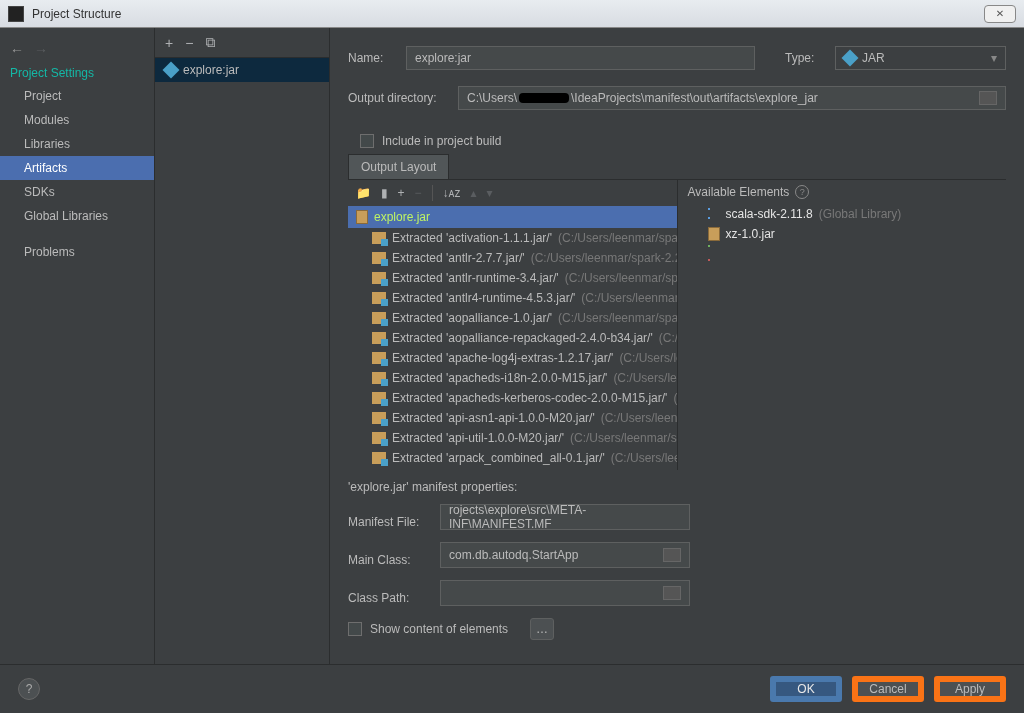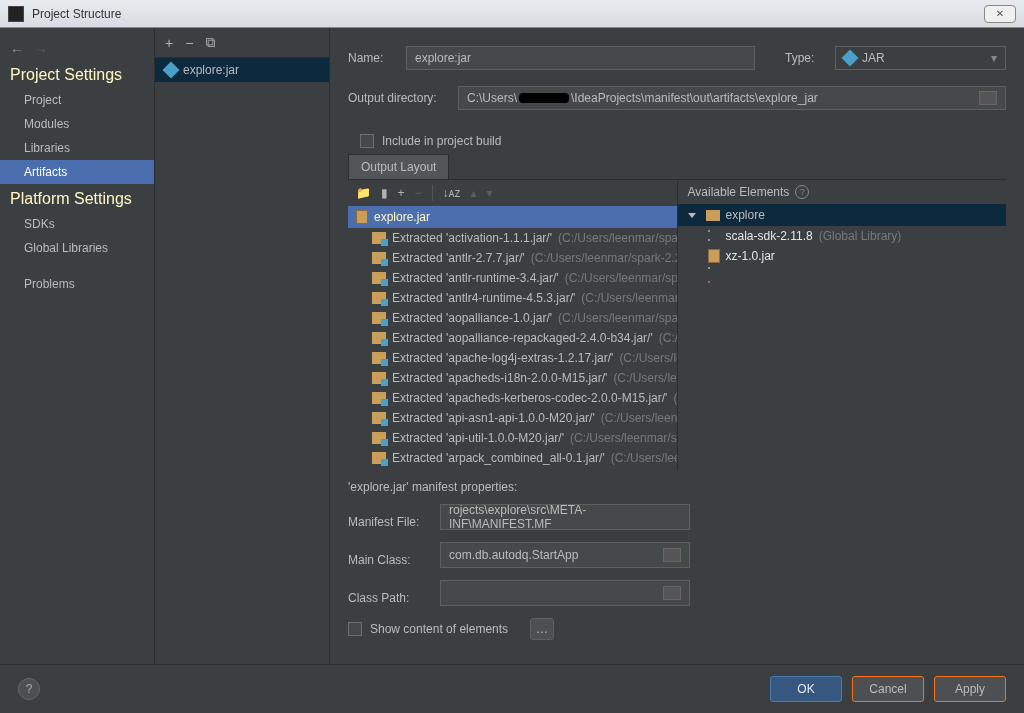--- a/index.html
+++ b/index.html
@@ -9,21 +9,21 @@
 .title-icon { width: 16px; height: 16px; background: #222; margin-right: 8px; border: 1px solid #444; }
 .title-text { flex: 1; }
 .close-btn { width: 32px; height: 18px; border: 1px solid #888; border-radius: 4px; display: flex; align-items: center; justify-content: center; font-size: 10px; color: #555; background: #f0f0f0; cursor: pointer; }
 
 .main-area { display: flex; height: 636px; }
 
 .left-panel { width: 155px; background: #3c3f41; padding-top: 8px; border-right: 1px solid #2b2d2e; }
 .nav-toolbar { height: 24px; padding: 0 10px; display: flex; align-items: center; gap: 10px; }
 .nav-arrow { color: #999; font-size: 14px; cursor: pointer; }
 .nav-arrow.disabled { color: #5a5d60; }
-.section-header { color: #fef9c3; padding: 6px 10px 4px; font-size: 16px; }
+.section-header { color: #14b8a6; padding: 6px 10px 4px; font-size: 12px; }
 .nav-item { padding: 5px 10px 5px 24px; color: #bbbbbb; cursor: pointer; }
 .nav-item.selected { background: #4b6eaf; color: #fff; }
 
 .middle-panel { width: 175px; background: #3c3f41; border-right: 1px solid #2b2d2e; }
 .mid-toolbar { height: 30px; display: flex; align-items: center; gap: 12px; padding: 0 10px; color: #afb1b3; border-bottom: 1px solid #2b2d2e; }
 .tb-icon { cursor: pointer; font-size: 14px; }
 .artifact-item { display: flex; align-items: center; padding: 5px 10px; background: #0d293e; color: #bbbbbb; gap: 6px; cursor: pointer; }
 .diamond-icon { width: 12px; height: 12px; transform: rotate(45deg); background: #4aa0c8; }
 
 .right-panel { flex: 1; background: #3c3f41; padding: 18px; display: flex; flex-direction: column; }
@@ -45,21 +45,21 @@
 .tab-row { display: flex; border-bottom: 1px solid #2b2d2e; }
 .tab { padding: 5px 12px; color: #bbbbbb; background: #515658; border: 1px solid #2b2d2e; border-bottom: none; cursor: pointer; }
 
 .layout-area { display: flex; flex: 1; min-height: 0; }
 .layout-left { flex: 1; border-right: 1px solid #2b2d2e; display: flex; flex-direction: column; min-width: 0; }
 .layout-right { flex: 1; display: flex; flex-direction: column; min-width: 0; }
 .layout-toolbar { height: 26px; display: flex; align-items: center; gap: 10px; padding: 0 8px; color: #afb1b3; }
 .layout-toolbar .sep { width:1px; height:16px; background:#555; }
 .layout-toolbar .disabled { color: #5a5d60; }
 
-.tree-root { padding: 4px 8px; background: #4b6eaf; color: #fef9c3; display: flex; align-items: center; gap: 6px; }
+.tree-root { padding: 4px 8px; background: #4b6eaf; color: #bef264; display: flex; align-items: center; gap: 6px; }
 .tree-items { flex: 1; overflow: hidden; }
 .tree-item { padding: 3px 8px 3px 24px; display: flex; align-items: center; gap: 6px; white-space: nowrap; overflow: hidden; cursor: pointer; }
 .tree-icon { width: 14px; height: 12px; background: #c89e5a; flex-shrink:0; position:relative; }
 .tree-icon::after{content:'';position:absolute;right:-2px;bottom:-2px;width:7px;height:7px;background:#4aa0c8;}
 .tree-name { color: #bbbbbb; }
 .tree-path { color: #787878; }
 
 .avail-header { padding: 5px 10px; color: #bbbbbb; display:flex; align-items:flex-start; gap:6px;}
 .help-circ { width:14px;height:14px;border:1px solid #888;border-radius:50%;display:inline-flex;align-items:center;justify-content:center;font-size:9px;color:#888;}
 .avail-root { padding: 4px 10px; background: #0d293e; display:flex;align-items:center;gap:6px;color:#bbbbbb; cursor:pointer;}
@@ -73,21 +73,21 @@
 .manifest-area { padding-top: 10px; }
 .manifest-title { color:#bbbbbb; margin-bottom: 10px; }
 .manifest-row { display:flex; align-items:center; margin-bottom:12px; gap:10px; }
 .manifest-row .form-label { width: 82px; margin-top: 9px; }
 .manifest-input { background:#45494a; border:1px solid #5e6060; color:#bbbbbb; padding:4px 8px; height:26px; width: 250px; display:flex; align-items:center; }
 .ellipsis-btn { width:24px; height:22px; border:1px solid #5e6060; background:#4c5052; color:#bbbbbb; display:inline-flex;align-items:center;justify-content:center;cursor:pointer; border-radius:3px;}
 
 .button-bar { height: 49px; border-top: 1px solid #2b2d2e; display:flex; align-items:center; padding: 0 18px; }
 .help-btn { width:22px;height:22px;border:1px solid #666;border-radius:50%;color:#aaa;display:flex;align-items:center;justify-content:center;cursor:pointer;background:#4c5052; }
 .btn-group { margin-left:auto; display:flex; gap:10px;}
-.btn { width:72px; height:26px; border:1px solid #f97316; background:#4c5052; color:#bbbbbb; display:flex;align-items:center;justify-content:center;cursor:pointer;border-radius:3px;}
+.btn { width:72px; height:26px; border:6px solid #f97316; background:#4c5052; color:#bbbbbb; display:flex;align-items:center;justify-content:center;cursor:pointer;border-radius:3px;}
 .btn.primary { background:#365880; border-color:#4a79ad; color:#e8e8e8; }
 
 .tri{display:inline-block;width:0;height:0;border-left:4px solid transparent;border-right:4px solid transparent;border-top:5px solid #bbbbbb;margin-right:4px;transform:rotate(-0deg);}
 .folder-ic{width:14px;height:11px;background:#c89e5a;display:inline-block;}
 .jar-archive-ic{width:12px;height:14px;background:#c89e5a;border:1px solid #8a6a3a;}
 </style>
 </head>
 <body>
 
 <div class="title-bar">
@@ -101,21 +101,20 @@
   <div class="left-panel">
     <div class="nav-toolbar">
       <span class="nav-arrow">←</span>
       <span class="nav-arrow disabled">→</span>
     </div>
     <div class="section-header">Project Settings</div>
     <div class="nav-item">Project</div>
     <div class="nav-item">Modules</div>
     <div class="nav-item">Libraries</div>
     <div class="nav-item selected">Artifacts</div>
-    <div class="section-header">Platform Settings</div>
     <div class="nav-item">SDKs</div>
     <div class="nav-item">Global Libraries</div>
     <div style="height:12px"></div>
     <div class="nav-item">Problems</div>
   </div>
 
   <div class="middle-panel">
     <div class="mid-toolbar">
       <span class="tb-icon">+</span>
       <span class="tb-icon">−</span>
@@ -238,25 +237,20 @@
             </div>
             <div class="tree-item"> </div>
           </div>
       </div>
 
       <div class="layout-right">
         <div class="avail-header">
           <span>Available Elements</span>
           <span class="help-circ">?</span>
         </div>
-        <div class="avail-root">
-          <span class="tri"></span>
-          <span class="folder-ic"></span>
-          <span>explore</span>
-        </div>
         <div id="avail-items">
             <div class="avail-item">
               <span class="lib-icon">
                 <span class="lib-bars"><span></span><span style="background:#e0a050"></span><span style="background:#70b060"></span><span style="background:#c05a5a"></span></span>
               </span>
               <span class="avail-name">scala-sdk-2.11.8</span> 
               <span class="avail-hint">(Global Library)</span>
             </div>
             <div class="avail-item">
               <span class="jar-archive-ic"></span>

